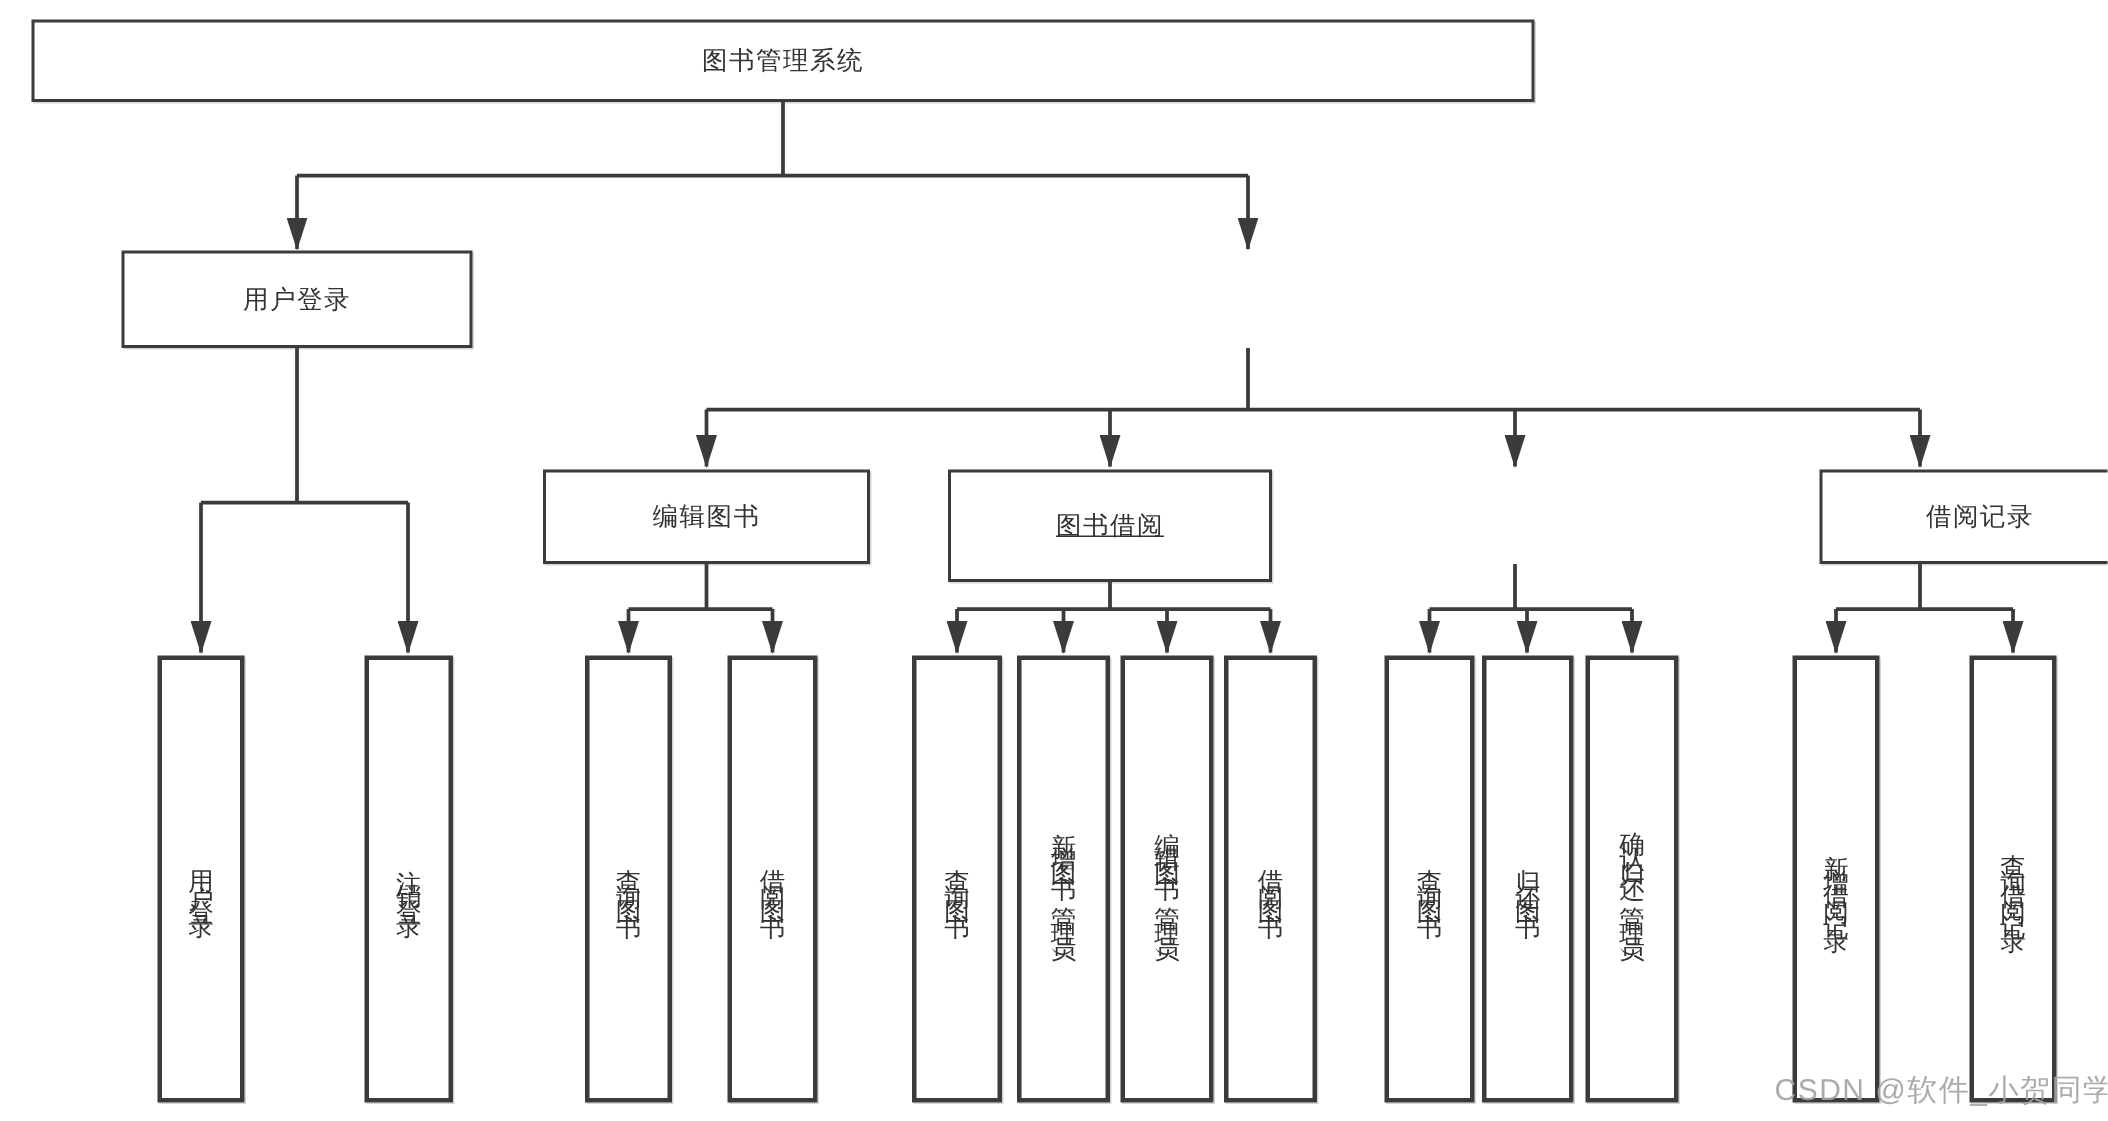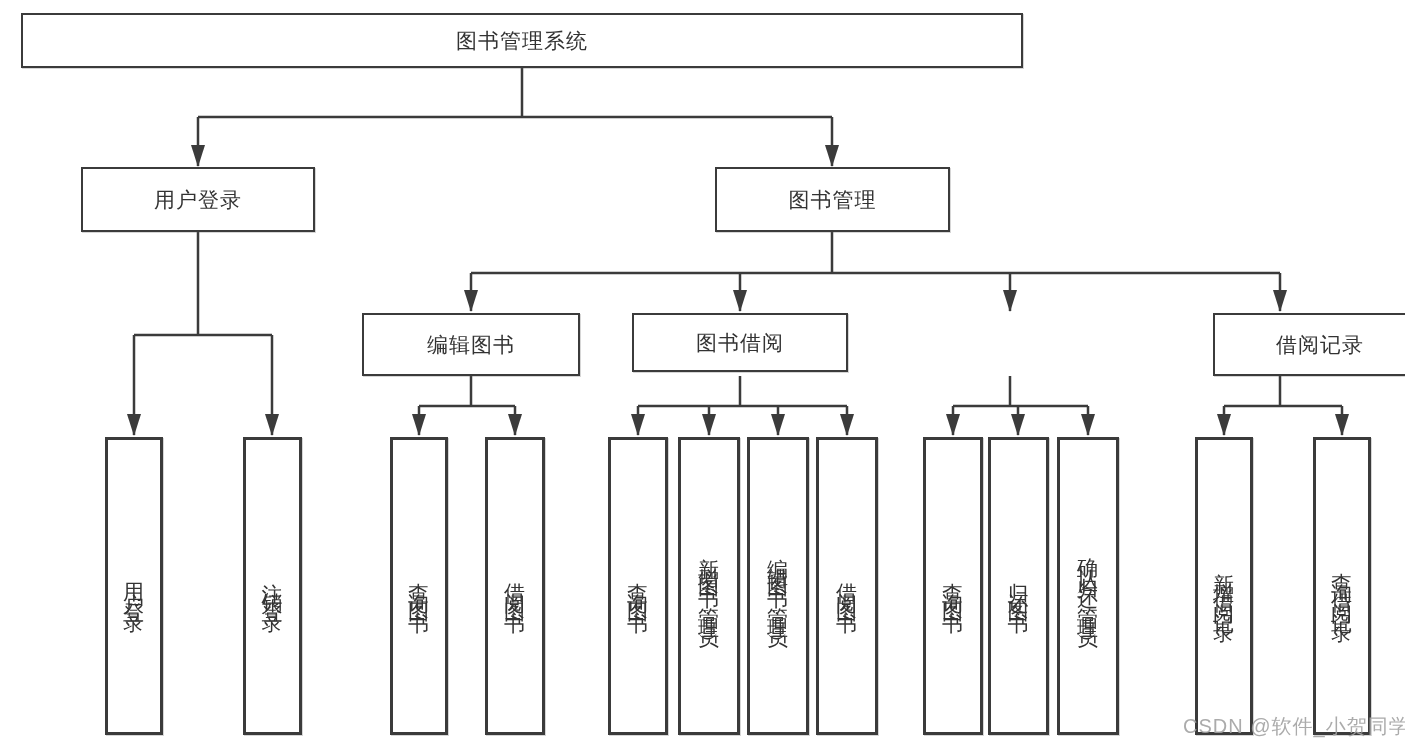--- a/index.html
+++ b/index.html
@@ -25,21 +25,21 @@
   .connectors .wire{
     fill:none;stroke:var(--line);stroke-width:2.5;
   }
   .connectors marker polygon{fill:var(--line);}
   .box{
     position:absolute;
     box-sizing:border-box;
     background:#fff;
     border:2px solid var(--line);
     display:flex;align-items:center;justify-content:center;
-    font-size:21px;
+    font-size:17px;
     letter-spacing:1px;
     box-shadow:1px 1px 0 rgba(90,90,90,.25);
   }
   .leaf{border-width:3px;}
   .leaf .vtext{
     writing-mode:vertical-rl;
     text-orientation:mixed;
     letter-spacing:10px;
     line-height:1;
     white-space:nowrap;
@@ -103,28 +103,25 @@
     <path class="wire" marker-end="url(#arrow)" d="M1342,406 V435"></path>
   </svg>
 
   <div class="box" style="left:21px;top:13px;width:1002px;height:55px;">
     <span>图书管理系统</span>
   </div>
 
   <div class="box" style="left:81px;top:167px;width:234px;height:65px;">
     <span>用户登录</span>
   </div>
-  <div class="box" style="left:715px;top:167px;width:235px;height:65px;">
-    <span>图书管理</span>
-  </div>
 
   <div class="box" style="left:362px;top:313px;width:218px;height:63px;">
     <span>编辑图书</span>
   </div>
-  <div class="box" style="left:632px;top:313px;width:216px;height:59px;">
+  <div class="box" style="left:632px;top:313px;width:216px;height:75px;text-decoration:underline;">
     <span>图书借阅</span>
   </div>
   <div class="box" style="left:1213px;top:313px;width:214px;height:63px;">
     <span>借阅记录</span>
   </div>
 
   <div class="box leaf" style="left:105px;top:437px;width:58px;height:298px;">
     <span class="vtext">用户登录</span>
   </div>
   <div class="box leaf" style="left:243px;top:437px;width:59px;height:298px;">

